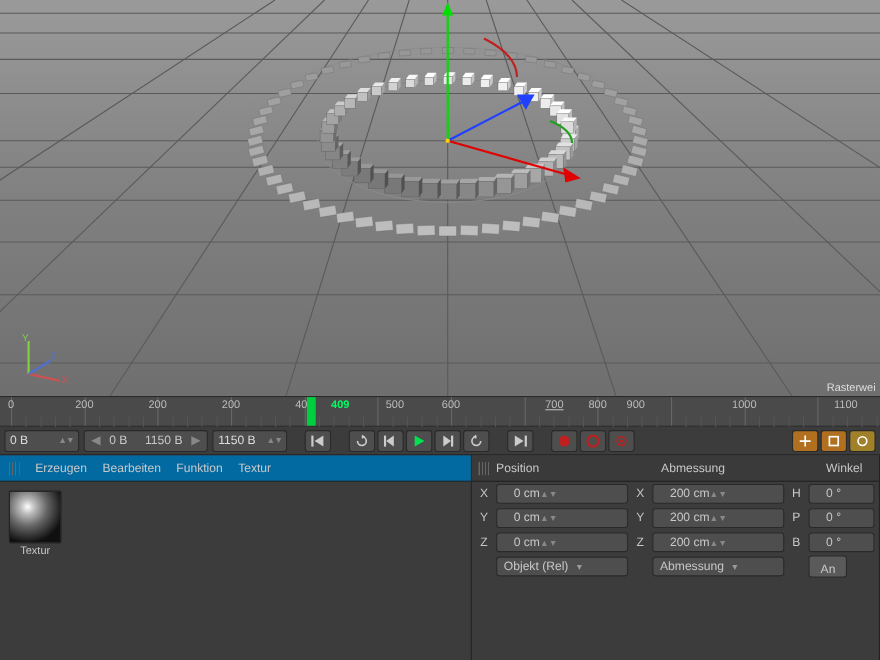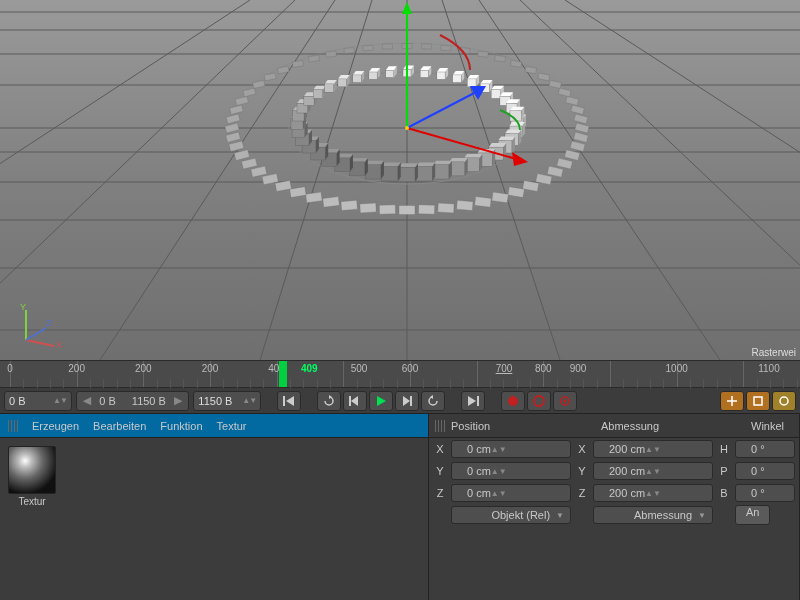--- a/index.html
+++ b/index.html
@@ -49,23 +49,23 @@
 
   .coords .header-row { height: 24px; display: flex; align-items: center; background: #3a3a3a; border-bottom: 1px solid #222; }
   .coords .grip { width: 10px; height: 12px; margin: 0 6px; background: repeating-linear-gradient(90deg,#666 0,#666 1px,transparent 1px,transparent 3px); }
   .coords .col-h { color: #c8c8c8; }
   .coords .col-h.pos { width: 150px; }
   .coords .col-h.dim { width: 150px; }
   .coords .row { display: flex; align-items: center; height: 22px; padding: 0 4px; gap: 4px; }
   .coords .axis-lbl { width: 14px; text-align: center; color: #c8c8c8; }
   .coords .cfield { flex: 0 0 120px; height: 18px; background: #4e4e4e; border: 1px solid #2a2a2a; border-radius: 3px; display: flex; align-items: center; padding: 0 15px; }
   .coords .cfield .spin { color: #888; font-size: 8px; }
-  .coords .dd { height: 18px; background: #4e4e4e; border: 1px solid #2a2a2a; border-radius: 3px; display: flex; align-items: center; padding: 0 6px; gap: 6px; justify-content: flex-end; }
+  .coords .dd { height: 18px; background: #4e4e4e; border: 1px solid #2a2a2a; border-radius: 3px; display: flex; align-items: center; padding: 0 6px; gap: 6px; }
   .coords .dd .caret { color: #999; font-size: 8px; }
-  .coords .apply { height: 20px; background: #5a5a5a; border: 1px solid #2a2a2a; border-radius: 3px; padding: 0 10px; display: flex; align-items: flex-start; }
+  .coords .apply { height: 20px; background: #5a5a5a; border: 1px solid #2a2a2a; border-radius: 3px; padding: 0 10px; display: flex; align-items: flex-end; }
 </style>
 </head>
 <body>
 
 <div class="viewport">
   <svg width="800" height="360">
 
     <g stroke="#5a5a5a" stroke-width="1">
       <line x1="-50" y1="330" x2="850" y2="330"></line>
       <line x1="-50" y1="268" x2="850" y2="268"></line>

